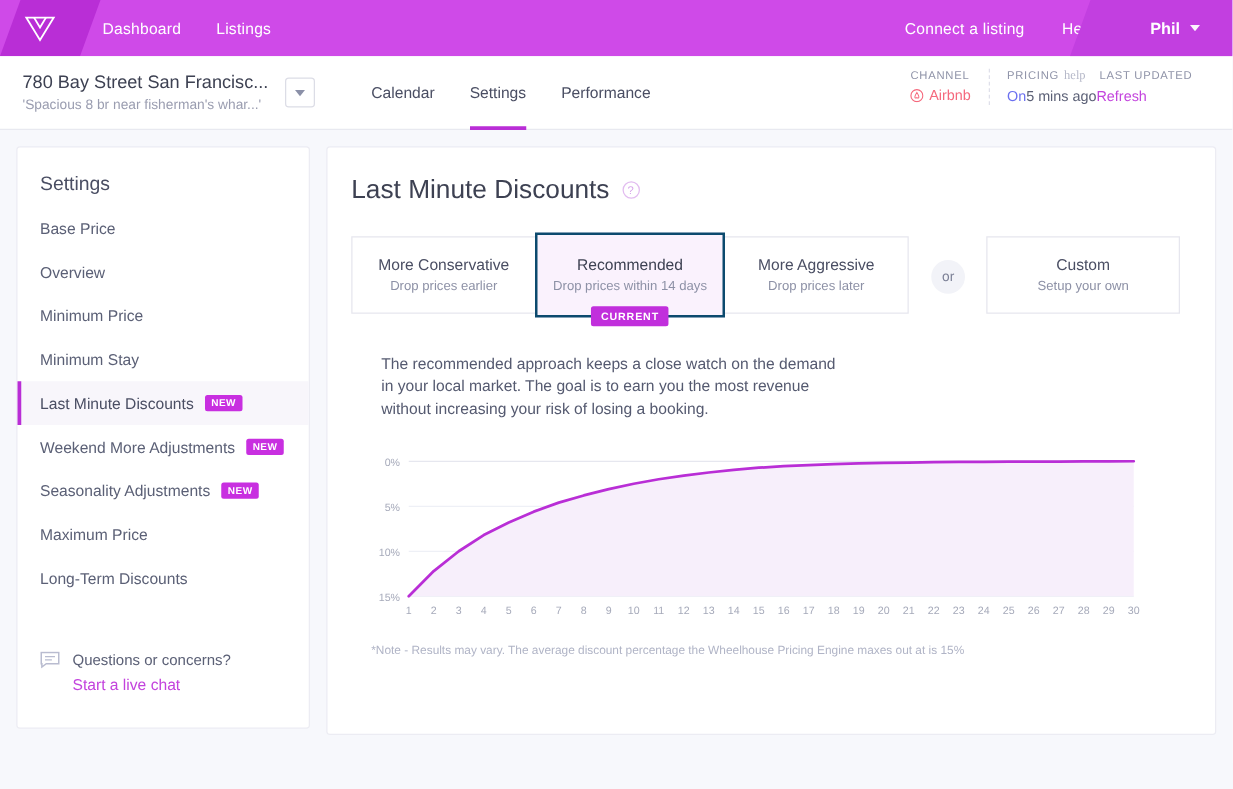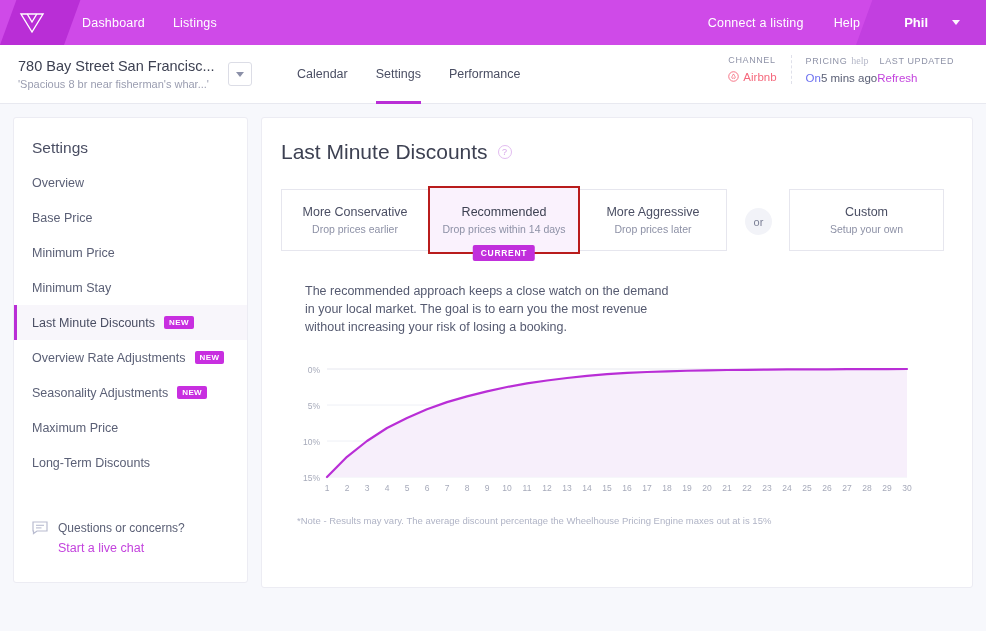--- a/index.html
+++ b/index.html
@@ -41,21 +41,21 @@
     position: relative; z-index: 2; height: 45px;
   }
   .nav-right .nav-link { margin-right: 30px; }
   .user-wedge {
     position: absolute; right: 0; top: 0; bottom: 0;
     width: 130px; background: #c23fe0;
     transform: skewX(-20deg); transform-origin: bottom right;
   }
   .user-chip {
     position: relative; z-index: 2; display: flex; align-items: center;
-    gap: 24px; padding-right: 26px; padding-left: 14px; height: 45px;
+    gap: 8px; padding-right: 26px; padding-left: 14px; height: 45px;
     cursor: pointer;
   }
   .user-chip .uname { color: #fff; font-size: 13px; font-weight: bold; }
   .caret-white {
     width: 0; height: 0; border-left: 4.5px solid transparent;
     border-right: 4.5px solid transparent; border-top: 5px solid #ffffff;
     opacity: .95;
   }
 
   
@@ -157,21 +157,21 @@
   .opt-group { display: flex; }
   .opt {
     width: 148px; height: 62px; border: 1px solid #e6e6ee; background: #fff;
     display: flex; flex-direction: column; align-items: center; justify-content: center;
     cursor: pointer; position: relative; margin-left: -1px;
   }
   .opt:first-child { margin-left: 0; }
   .opt-title { font-size: 12.5px; color: #4a4e63; }
   .opt-sub { font-size: 10.5px; color: #8d91a6; margin-top: 4px; }
   .opt.selected {
-    border: 2px solid #b91c1c; background: #faf2fd; z-index: 3;
+    border: 2px solid #0c4a6e; background: #faf2fd; z-index: 3;
     width: 152px; height: 68px; margin-top: -3px; align-items: center;
   }
   .opt.selected .opt-title { color: #3d4152; }
   .badge-current {
     position: absolute; bottom: -9px; left: 50%; transform: translateX(-50%);
     background: #c12fdc; color: #fff; font-size: 8.5px; font-weight: bold;
     letter-spacing: .7px; padding: 3px 8px; border-radius: 2px; white-space: nowrap;
   }
   .or-chip {
     width: 27px; height: 27px; border-radius: 50%; background: #f2f3f8;
@@ -268,37 +268,37 @@
     </div>
   </div>
 </div>
 
 <div class="page">
 
   <div class="sidebar">
     <h2>Settings</h2>
 
     <div class="side-item">
+      <span>Base Price</span>
+    </div>
+    <div class="side-item">
       <span>Overview</span>
-    </div>
-    <div class="side-item">
-      <span>Base Price</span>
     </div>
     <div class="side-item">
       <span>Minimum Price</span>
     </div>
     <div class="side-item">
       <span>Minimum Stay</span>
     </div>
     <div class="side-item active">
       <span>Last Minute Discounts</span>
       <span class="badge-new">NEW</span>
     </div>
     <div class="side-item">
-      <span>Overview Rate Adjustments</span>
+      <span>Weekend More Adjustments</span>
       <span class="badge-new">NEW</span>
     </div>
     <div class="side-item">
       <span>Seasonality Adjustments</span>
       <span class="badge-new">NEW</span>
     </div>
     <div class="side-item">
       <span>Maximum Price</span>
     </div>
     <div class="side-item">

